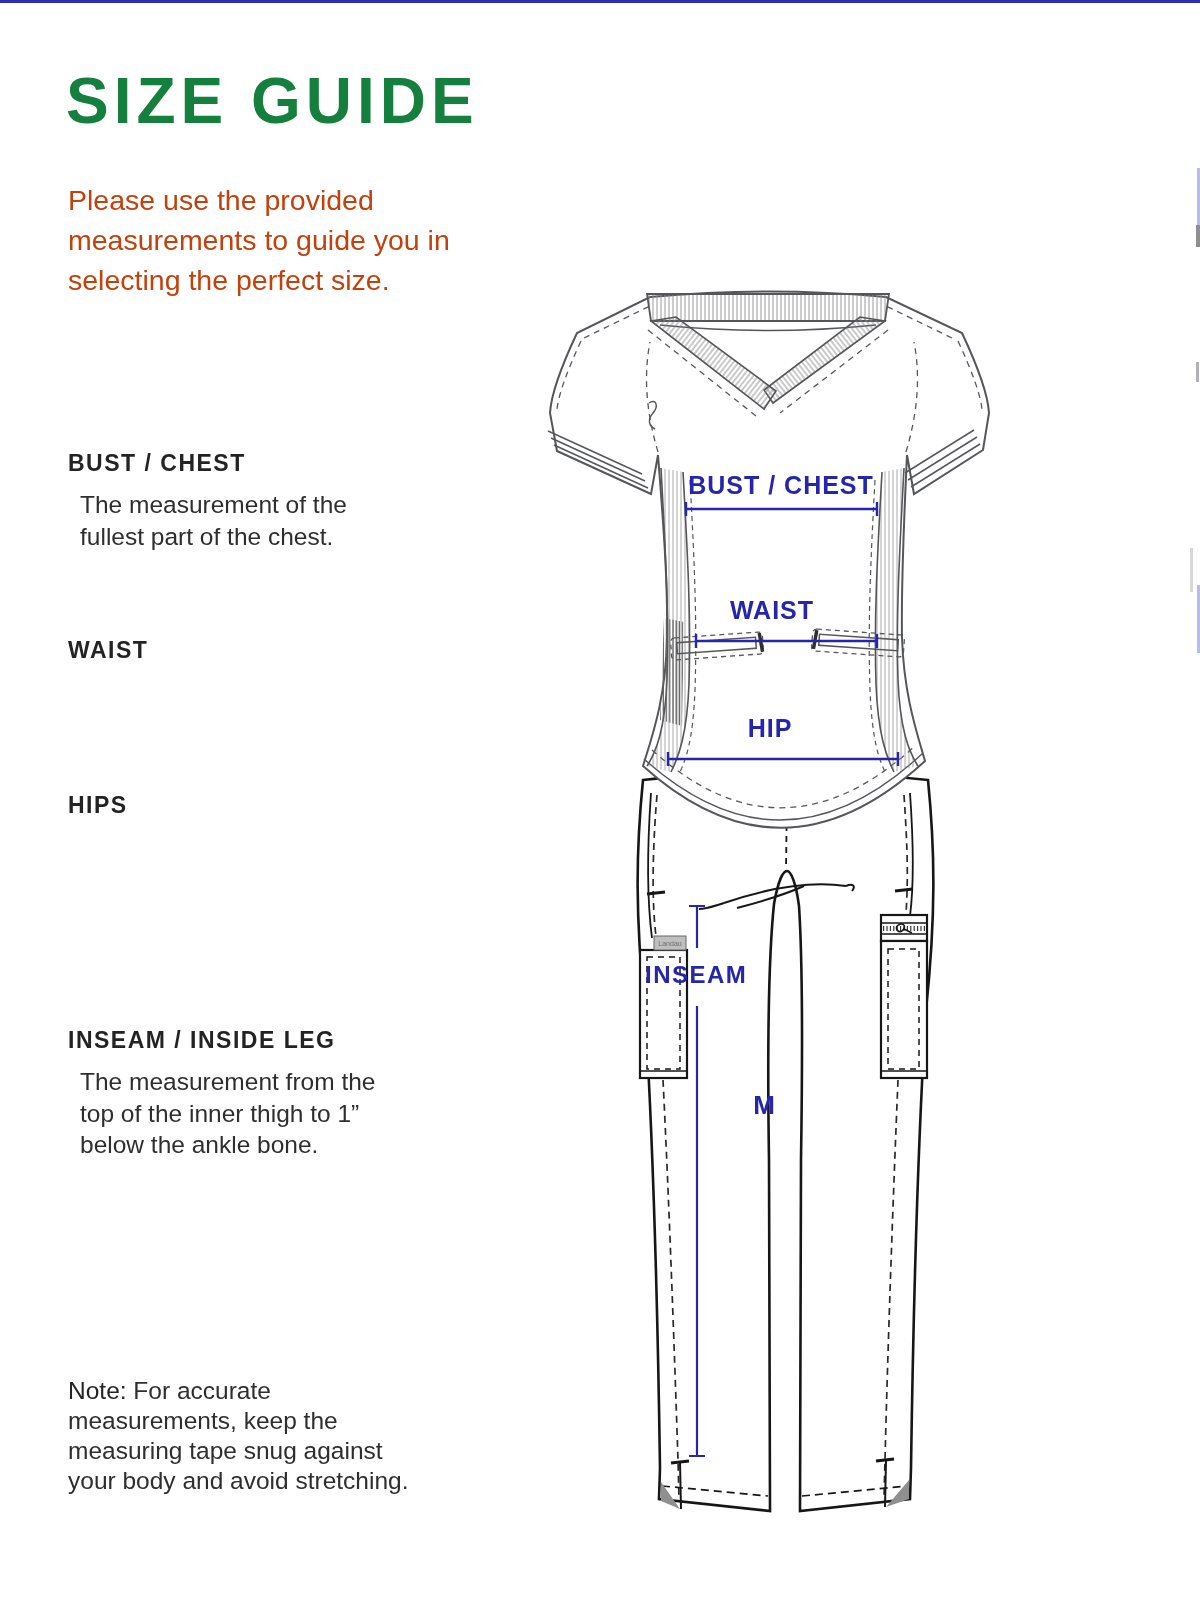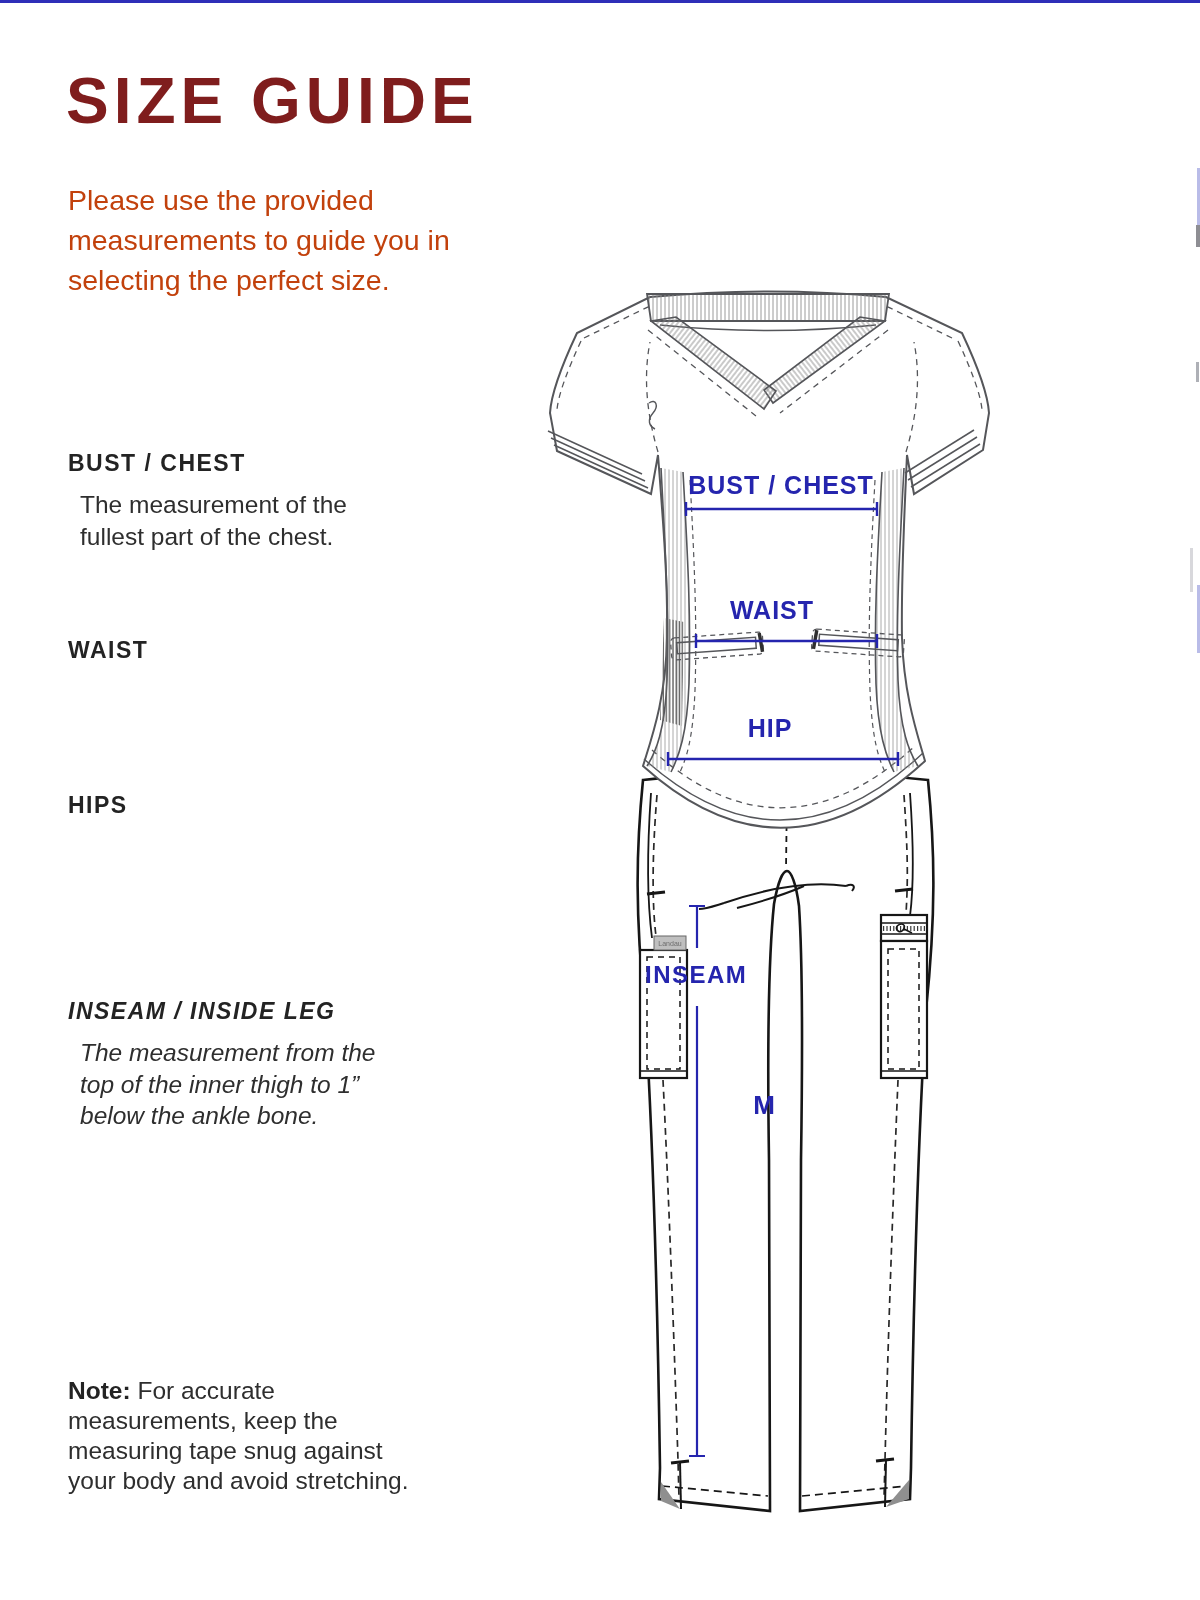--- a/index.html
+++ b/index.html
@@ -3,40 +3,40 @@
 <meta charset="utf-8">
 <style>
   html,body{margin:0;padding:0;background:#ffffff;}
   .page{
     position:relative;width:1200px;height:1600px;background:#ffffff;overflow:hidden;
     font-family:"Liberation Sans",sans-serif;color:#2e2e2e;
   }
   .top-border{position:absolute;left:0;top:0;width:1200px;height:3px;background:#2e2eb8;}
   .page-title{
     position:absolute;left:66px;top:68px;width:520px;
-    font-size:64px;font-weight:800;letter-spacing:5px;color:#7f1d1d;line-height:1.05;
+    font-size:64px;font-weight:800;letter-spacing:5px;color:#15803d;line-height:1.05;
   }
   .intro{
     position:absolute;left:68px;top:180px;width:445px;
     font-size:28.5px;line-height:40px;color:#c2410c;
   }
   .section{position:absolute;left:68px;}
   .section h3{
     margin:0 0 11px 0;font-size:23px;font-weight:bold;letter-spacing:1.5px;color:#232323;
   }
   .section p{margin:12px;font-size:24.5px;line-height:31.5px;color:#2e2e2e;}
   .sec-bust{top:450px;width:300px;}
   .sec-waist{top:637px;width:332px;}
   .sec-hips{top:792px;width:382px;}
-  .sec-inseam{top:998px;width:348px;font-style:italic;}
+  .sec-inseam{top:1027px;width:348px;}
   .note{
     position:absolute;left:68px;top:1376px;width:345px;
     font-size:24.5px;line-height:30px;color:#2e2e2e;
   }
-  .note b{font-weight:bold;color:#232323;}
+  .note b{font-weight:normal;color:#232323;}
   .diagram-svg{position:absolute;left:0;top:0;width:1200px;height:1600px;}
 </style>
 </head>
 <body>
 
 <div class="page">
 
   <div class="top-border"></div>
 
   <div class="page-title">SIZE GUIDE</div>

